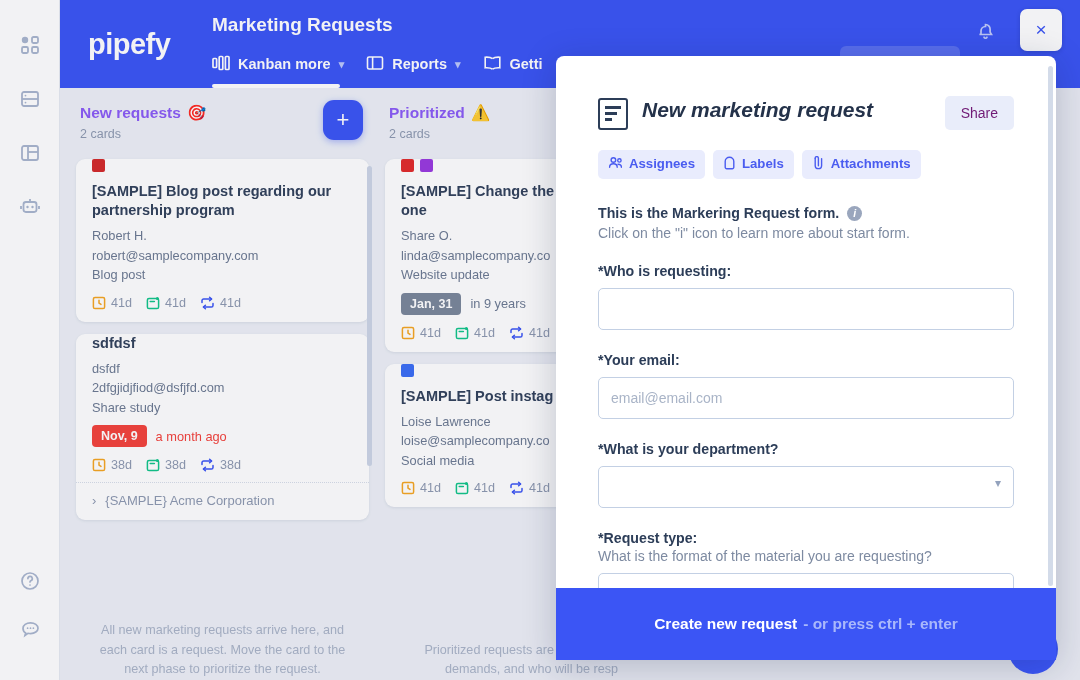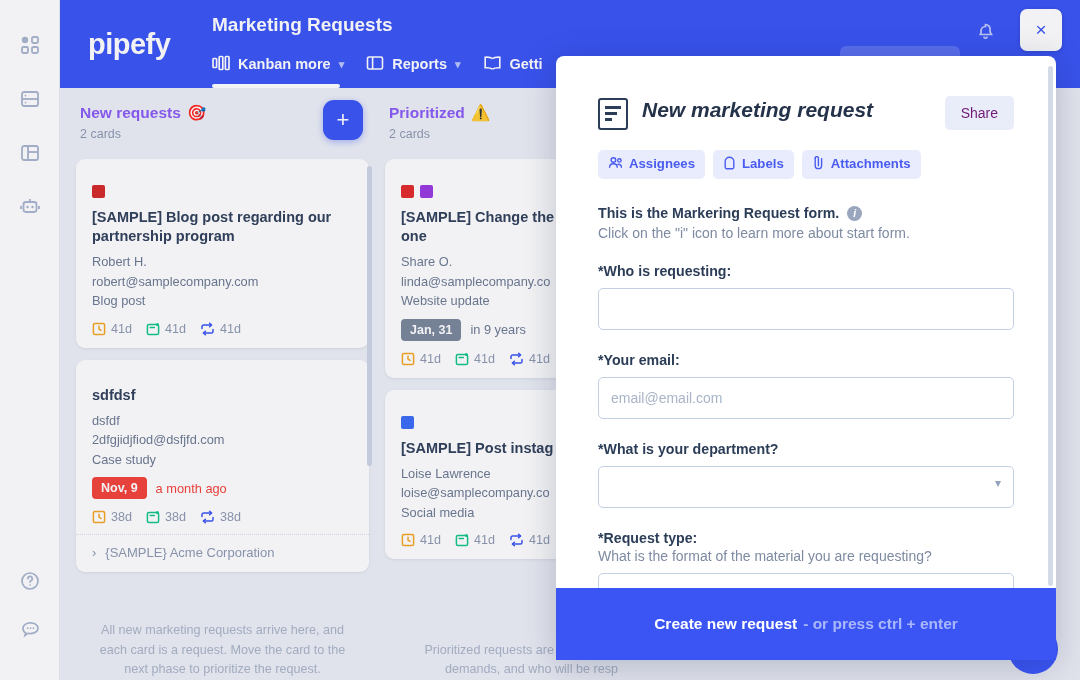--- a/index.html
+++ b/index.html
@@ -87,21 +87,21 @@
   .col-count { font-size: 12.5px; color: #8e9ab1; margin-top: 5px; }
   .addbtn {
     position: absolute; right: 6px; top: -4px;
     width: 40px; height: 40px; border-radius: 11px; background: #3b55f5;
     color: #fff; font-size: 22px; font-weight: 400;
     display: flex; align-items: center; justify-content: center; cursor: pointer;
     box-shadow: 0 2px 7px rgba(59,85,245,.38);
   }
   .cards { margin-top: 12px; }
   .card {
-    background: #fff; border-radius: 9px; padding: 26px 16px 12px 16px;
+    background: #fff; border-radius: 9px; padding: 0 16px 12px 16px;
     margin-bottom: 12px; box-shadow: 0 1px 3px rgba(40,55,90,.10);
     cursor: pointer;
   }
   .labels { display: flex; gap: 6px; margin-bottom: 10px; }
   .lbl { width: 13px; height: 13px; border-radius: 2px; }
   .card-title {
     font-size: 14.5px; font-weight: 600; color: #32425c; line-height: 1.32;
     margin-bottom: 6px;
   }
   .card-line { font-size: 12.8px; color: #6d7b93; line-height: 1.52; }
@@ -366,21 +366,21 @@
               </svg>
               <span>41d</span>
             </span>
           </div>
         </div>
 
         <div class="card">
           <div class="card-title">sdfdsf</div>
           <div class="card-line">dsfdf</div>
           <div class="card-line">2dfgjidjfiod@dsfjfd.com</div>
-          <div class="card-line">Case study</div>
+          <div class="card-line">Share study</div>
           <div class="duepill">
             <span class="pill pill-red">Nov, 9</span>
             <span class="due-text due-red">a month ago</span>
           </div>
           <div class="meta">
             <span class="meta-item">
               <svg width="14" height="14" viewBox="0 0 14 14" fill="none" stroke="#f5a623" stroke-width="1.5">
                 <rect x="1.4" y="1.4" width="11.2" height="11.2" rx="1.6"></rect>
                 <path d="M7 4.2V7l2 1.4" stroke-linecap="round"></path>
               </svg>

